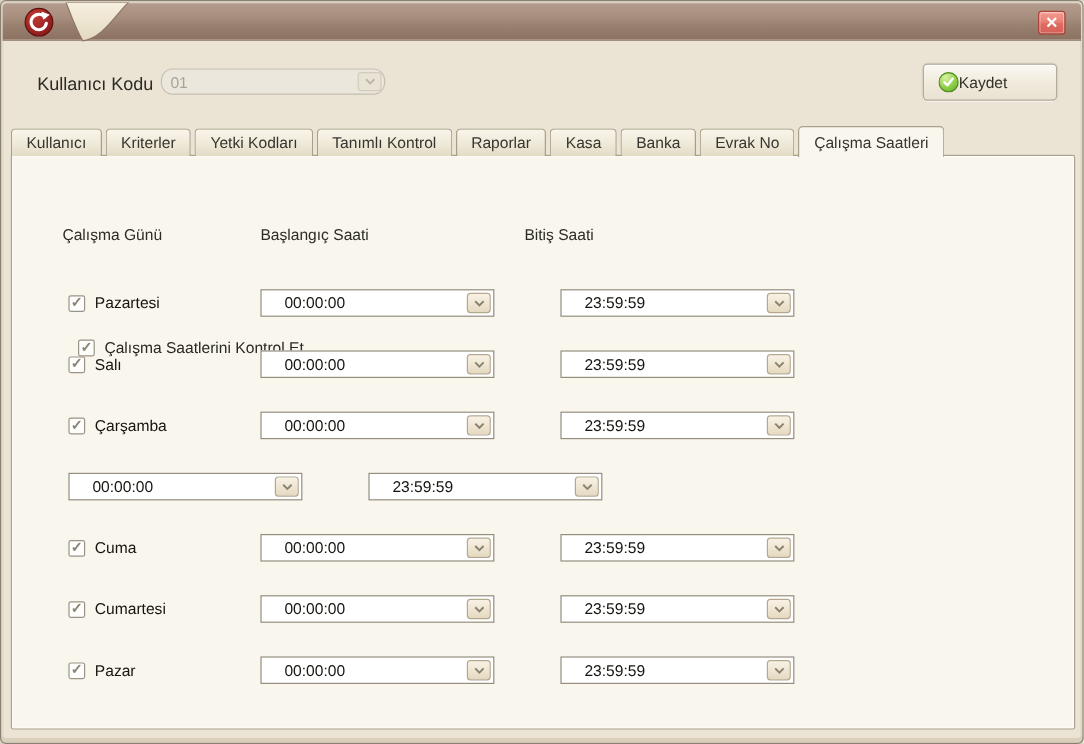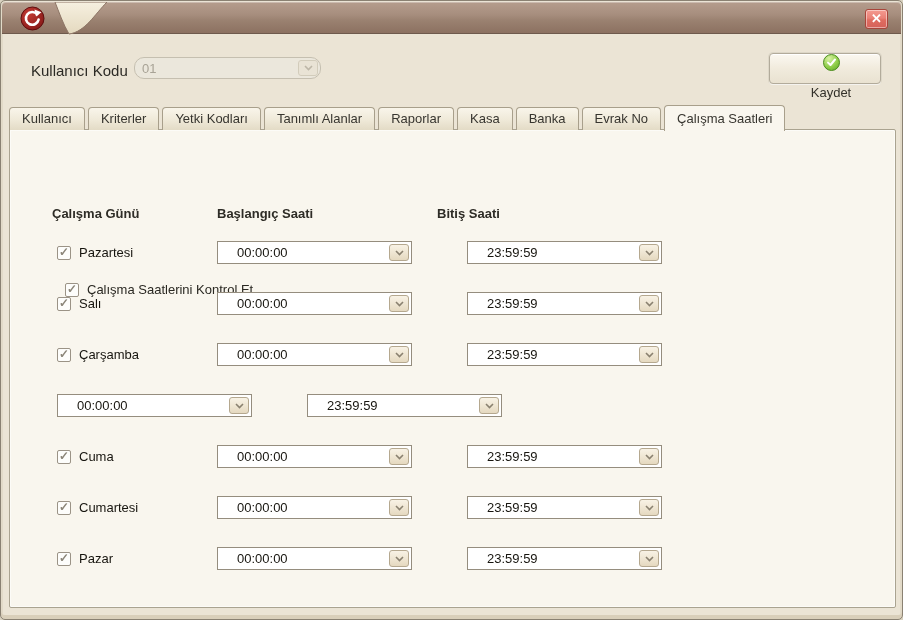--- a/index.html
+++ b/index.html
@@ -60,22 +60,22 @@
     background:#ebe7dc; border-color:#c5bfb0; color:#a8a396;border-radius:10px;
   }
   .usercode-combo .combo-btn{
     background:#e9e3d4; border-color:#cdc6b4; opacity:.8;
   }
   .save-btn{
     position:absolute; left:768px; top:52px; width:112px; height:31px;
     background:linear-gradient(180deg,#fbf8f1 0%,#f1ebdd 50%,#e9e2d1 100%);
     border:1px solid #b2ab9b; border-radius:4px;
     box-shadow: 0 1px 0 rgba(255,255,255,.7), inset 0 1px 0 #fff, 0 0 0 1px #ddd7c8;
-    display:flex; align-items:center; gap:14px; padding-left:12px;
-    font-size:13px; color:#33312a; cursor:pointer;flex-direction:column;
+    display:flex; align-items:center; padding-left:12px;
+    font-size:13px; color:#33312a; cursor:pointer;
   }
   .save-icon{ width:17px; height:17px; flex:0 0 auto; }
 
   
   .tabs{
     position:absolute; left:8px; top:103px; right:8px; height:26px;
     display:flex; align-items:flex-end; z-index:2;
   }
   .tab{
     height:23px; margin-right:3px; padding:0 12px;
@@ -109,23 +109,23 @@
     font-size:12px; font-weight:bold; color:#8b8578;
   }
 
   .control-row{
     position:absolute; left:55px; top:152px;
     display:flex; align-items:center; gap:8px;
   }
   .control-row .lbl{ font-size:13px; color:#2a2822; }
 
   .grid-headers{
-    position:absolute; left:0; top:76px; width:100%;
+    position:absolute; left:0; top:58px; width:100%;
     display:flex; padding-left:42px;
-    font-size:13px; font-weight:bold; color:#2e2c26;
+    font-size:13px; font-weight:normal; color:#2e2c26;
   }
   .grid-headers .h-day{ width:165px; }
   .grid-headers .h-start{ width:220px; }
   .grid-headers .h-end{ width:auto; }
 
   .rows{
     position:absolute; left:0; top:111px; width:100%;
     display:flex; flex-direction:column; row-gap:13px; padding-left:47px;gap:28px;
   }
   .day-row{ display:flex; align-items:center; height:23px; }
@@ -197,21 +197,21 @@
 
       <div class="tab">
         <span>Kriterler</span>
       </div>
 
       <div class="tab">
         <span>Yetki Kodları</span>
       </div>
 
       <div class="tab">
-        <span>Tanımlı Alanlar</span>
+        <span>Tanımlı Kontrol</span>
       </div>
 
       <div class="tab">
         <span>Raporlar</span>
       </div>
 
       <div class="tab">
         <span>Kasa</span>
       </div>
 

